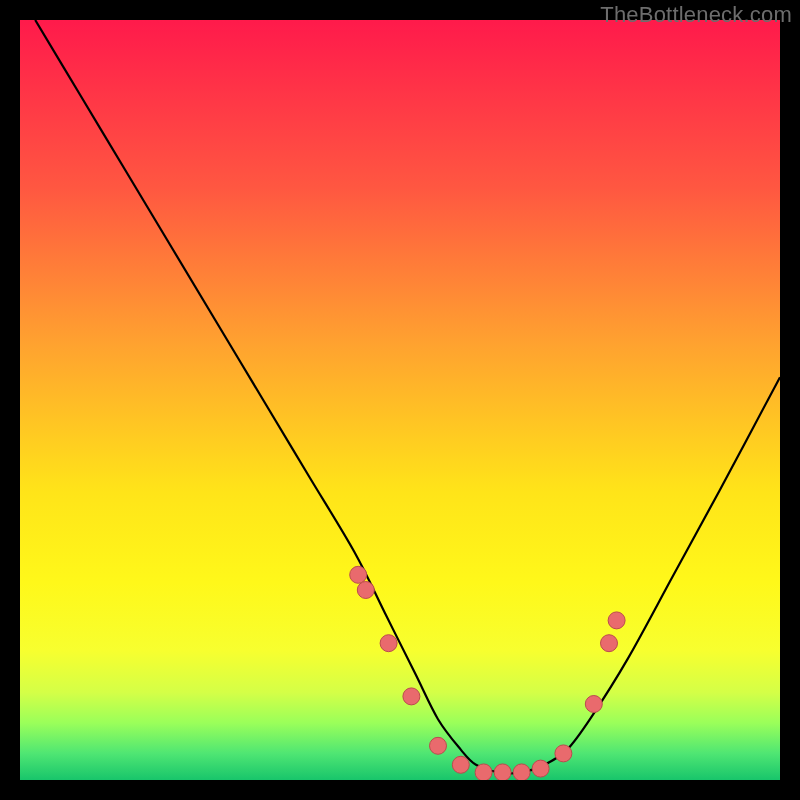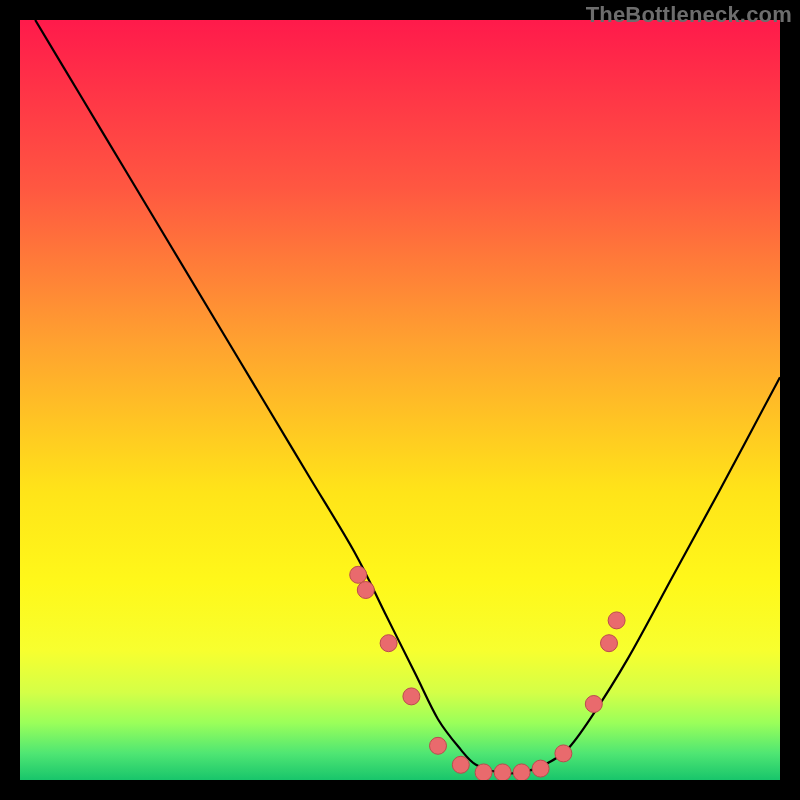--- a/index.html
+++ b/index.html
@@ -25,21 +25,21 @@
     top: 20px;
     width: 760px;
     height: 760px;
     
   }
   .watermark {
     position: absolute;
     top: 2px;
     right: 8px;
     font-size: 22px;
-    font-weight: 700;
+    font-weight: 400;
     color: #6d6d6d;
     letter-spacing: 0.2px;
   }
   svg {
     position: absolute;
     left: 0;
     top: 0;
   }
 </style>
 </head>

